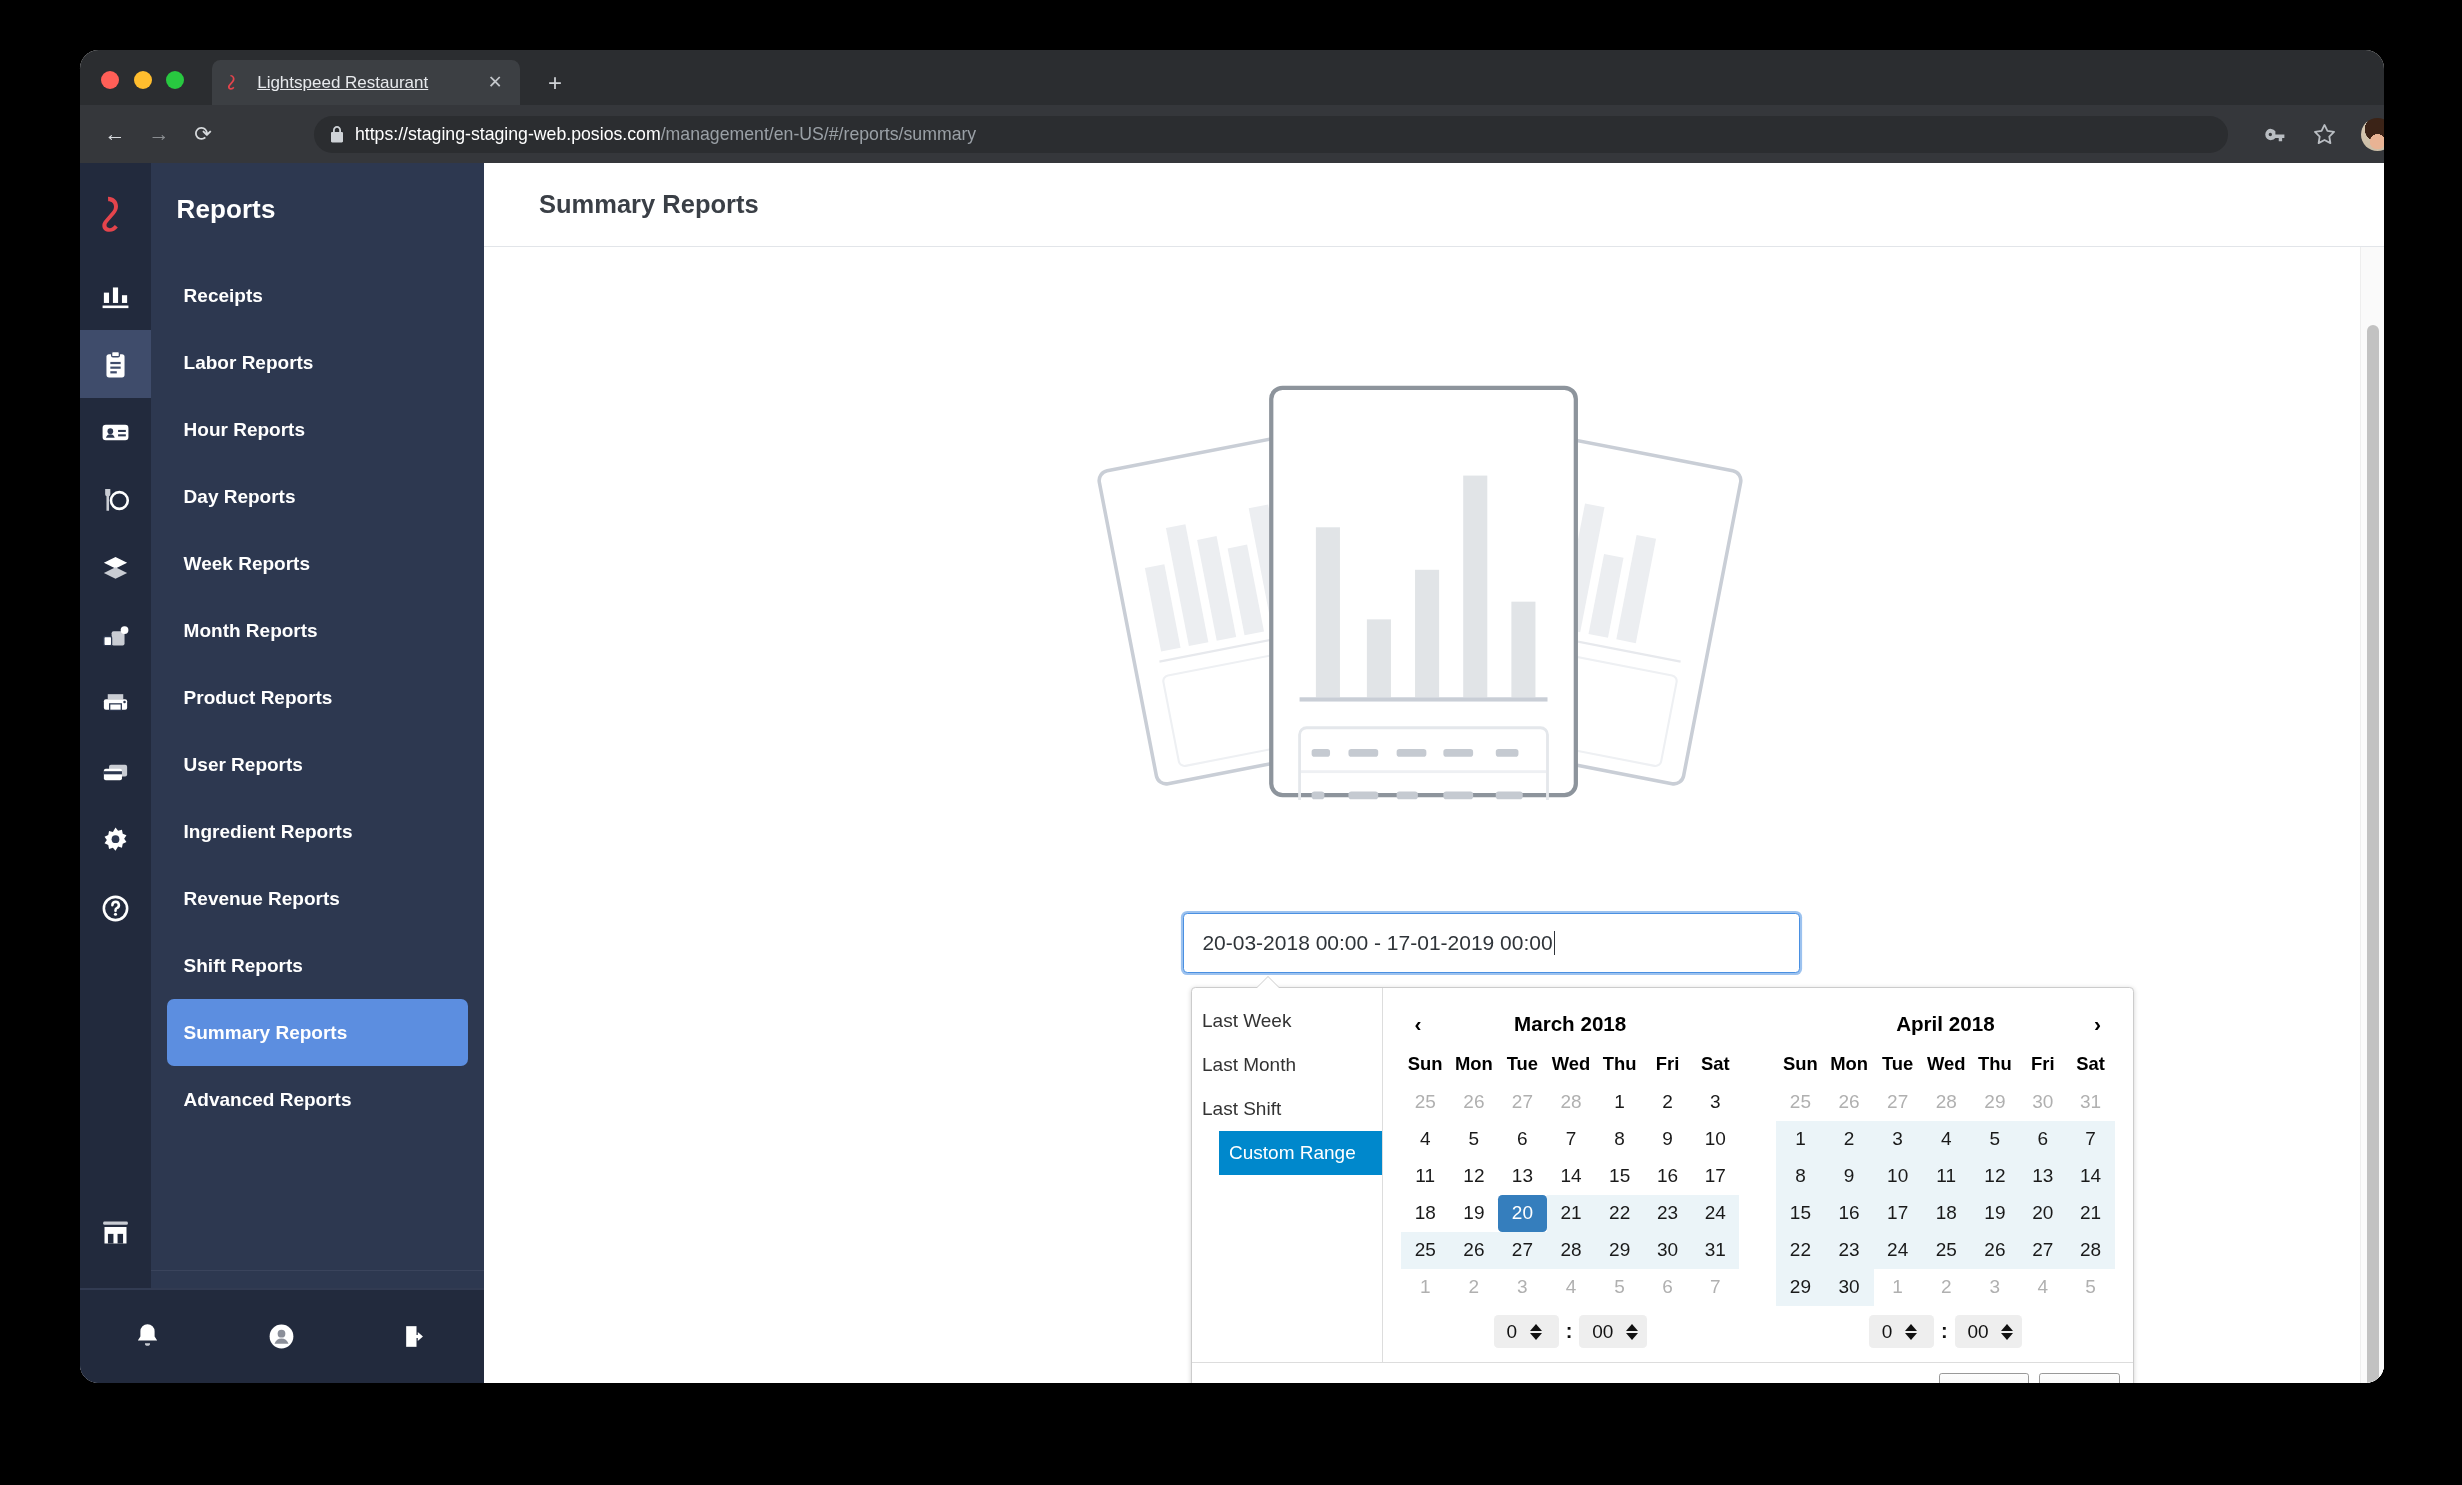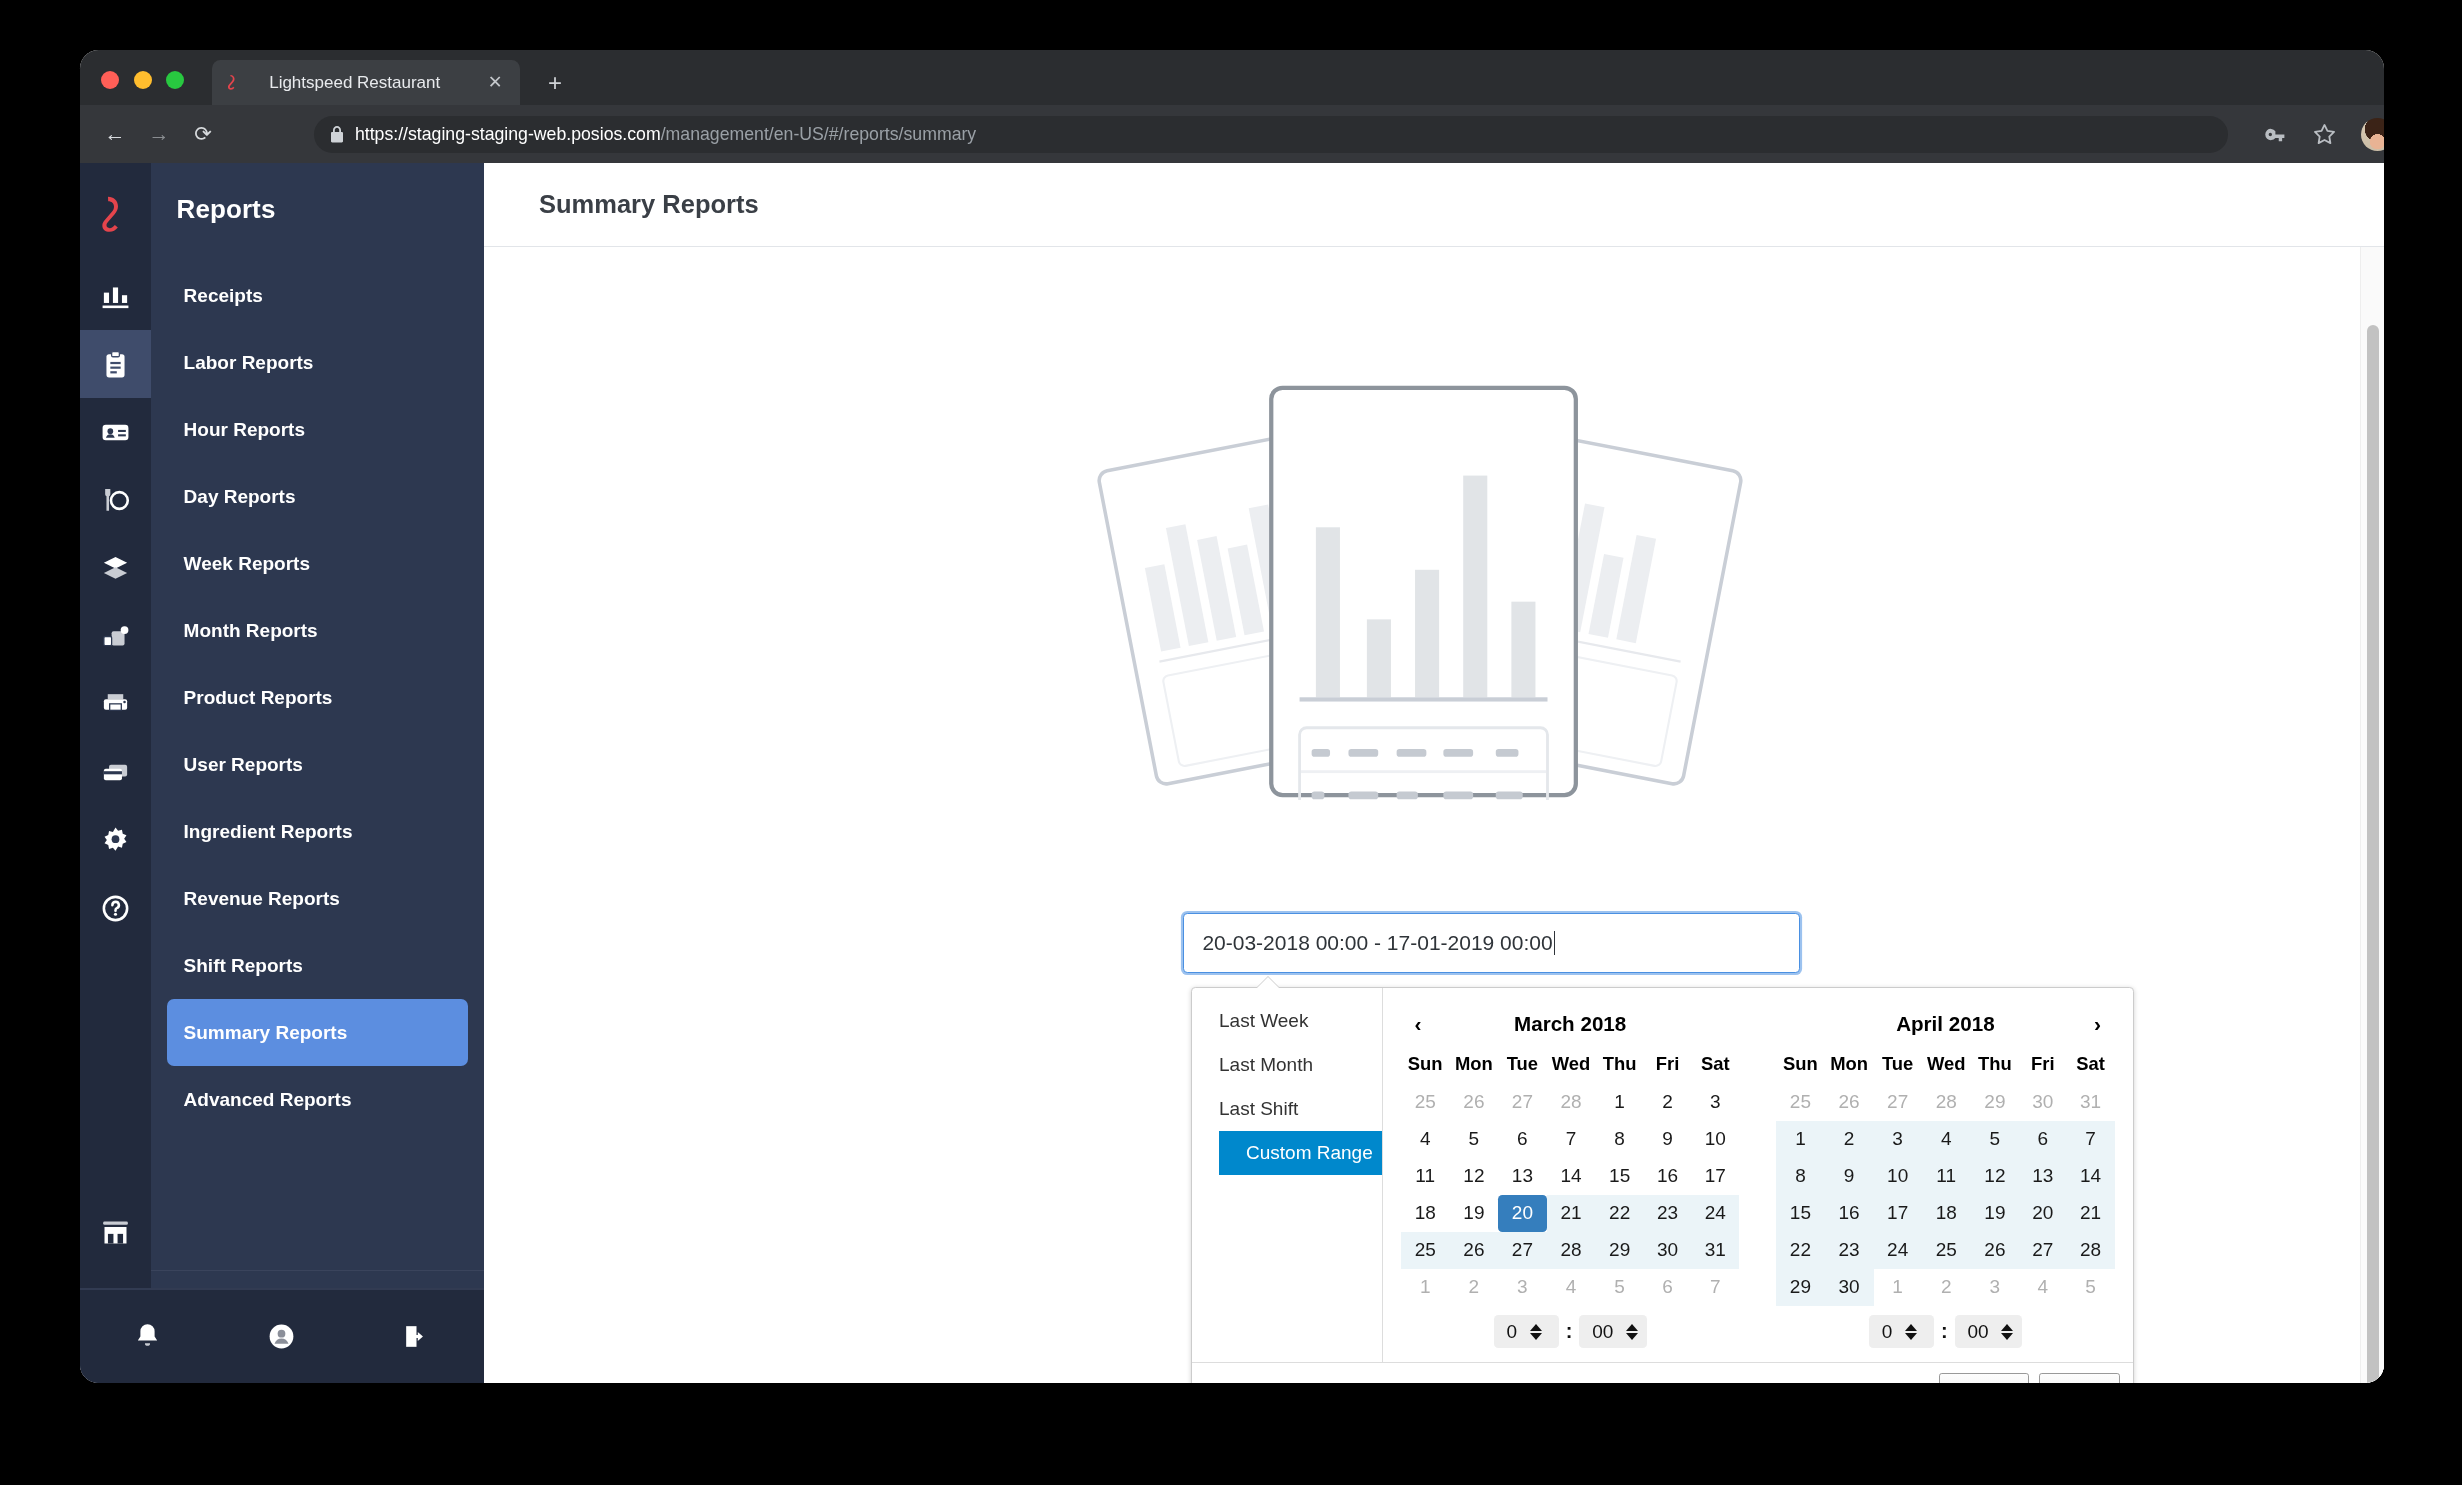--- a/index.html
+++ b/index.html
@@ -20,22 +20,22 @@
   .tl-yel { left:54px;  background:#ffbd2e; }
   .tl-grn { left:86px; background:#28c840; }
 
   #tab {
     position:absolute; left:132px; top:10px; width:308px; height:45px;
     background:#3c3f43; border-radius:8.5px 8.5px 0 0;
     display:flex; align-items:center; padding:0 12.8px;
   }
   #tab .favicon { width:18.4px; height:18.4px; flex:none; position:relative; }
   #tab .tabtitle {
-    flex:1; color:#e8eaed; font-size:17px; margin-left:26px;
-    white-space:nowrap; overflow:hidden;
+    flex:1; color:#e8eaed; font-size:17px; margin-left:14px;
+    white-space:nowrap; overflow:hidden;text-decoration:underline;
   }
   #tab .tabclose {
     width:24px; height:24px; flex:none; color:#c5c8cc; font-size:17.7px;
     display:flex; align-items:center; justify-content:center;
   }
   #newtab {
     position:absolute; left:461px; top:21px; width:28px; height:28px;
     color:#d0d3d7; font-size:24px; line-height:24px; text-align:center;
   }
 
@@ -133,21 +133,21 @@
     background:#fff; border:0.7px solid #ccc; border-radius:4.3px;
     box-shadow:0 1.4px 5.7px rgba(0,0,0,.18);
   }
   #pickarrow { position:absolute; left:1177px; top:927px; width:0;height:0;
     border-left:11.3px solid transparent; border-right:11.3px solid transparent;
     border-bottom:11.3px solid #fff; filter:drop-shadow(0 -0.7px 0 #ccc); z-index:3; }
 
   #pickbody { display:flex; }
   #ranges { width:197px; border-right:0.7px solid #ddd; padding:11.3px 0; }
   .range {
-    height:44px; display:flex; align-items:center; padding-left:27px;
+    height:44px; display:flex; align-items:center; padding-left:10px;
     font-size:19px; color:#333;
   }
   .range.active { background:#08c; color:#fff;margin-left:27px; }
 
   .calwrap { padding:15.6px 18.4px 4.3px 18.4px; }
   .calhead { display:flex; align-items:center; height:40px; }
   .calhead .arrow { width:34px; font-size:21px; color:#000; font-weight:700; text-align:center; }
   .calhead .title { flex:1; text-align:center; font-size:20.6px; font-weight:700; color:#000; }
   table.cal { border-collapse:collapse; }
   table.cal th {

